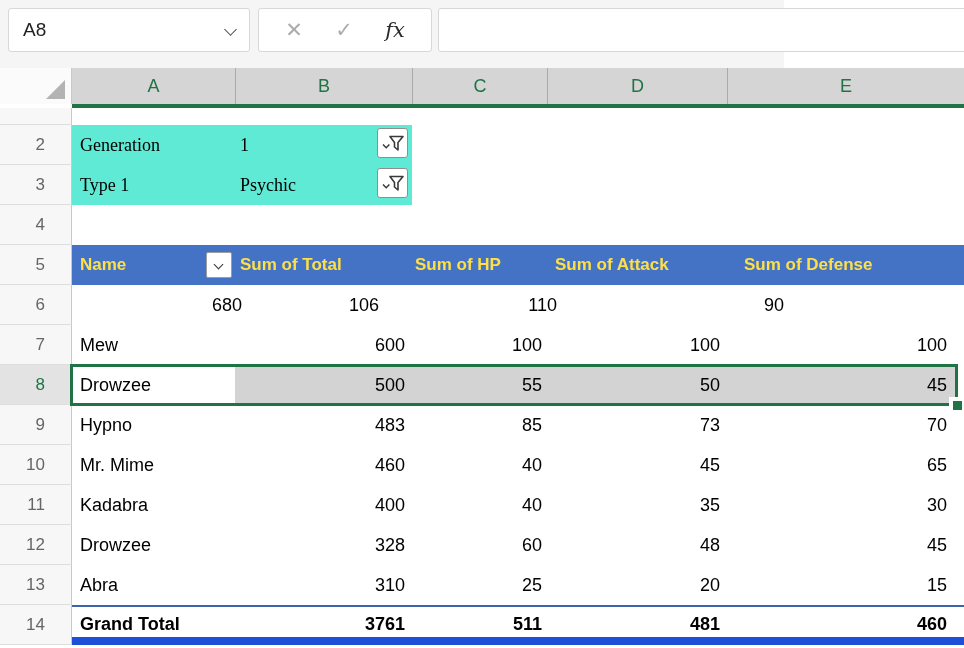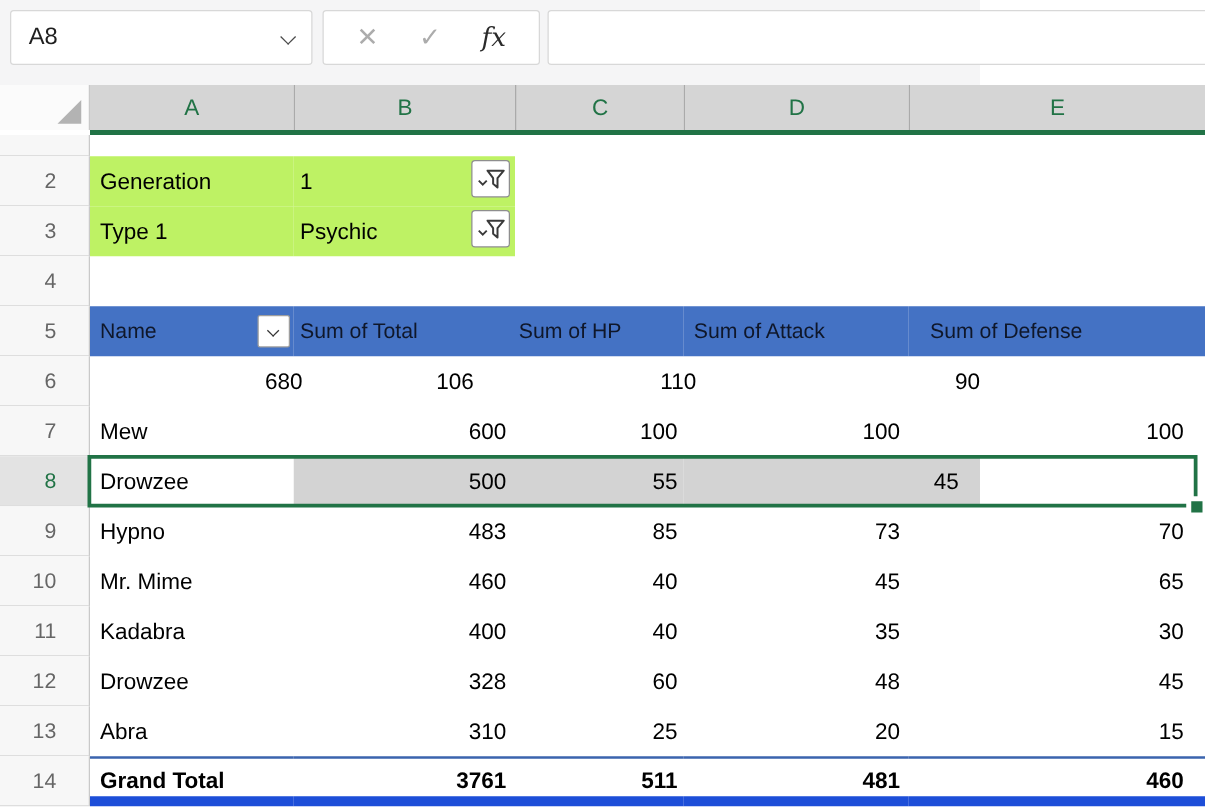--- a/index.html
+++ b/index.html
@@ -47,27 +47,27 @@
 
   .cell{box-sizing:border-box;height:100%;font-size:18px;color:#000;line-height:40px;
         overflow:hidden;white-space:nowrap;position:relative;}
   .c0{width:163px;} .c1{width:177px;} .c2{width:135px;} .c3{width:180px;} .c4{width:237px;}
   .txt{text-align:left;padding-left:8px;}
   .num{text-align:right;}
   .c1.num{padding-right:7px;} .c2.num{padding-right:5px;} .c3.num{padding-right:7px;} .c4.num{padding-right:17px;}
   .filler{width:892px;}
 
   
-  .fcell{background:#bef264;}
+  .fcell{background:#5eead4;font-family:Liberation Serif, serif;}
   .fbtn{position:absolute;right:4px;top:3px;width:31px;height:30px;background:#fff;
         border:1px solid #8e8e8e;border-radius:3px;box-sizing:border-box;}
   .fbtn svg{display:block;margin:2px 0 0 1px;}
 
   
-  .phead{background:#4472c4;color:#0f172a;font-weight:normal;font-size:17px;}
+  .phead{background:#4472c4;color:#fde047;font-weight:bold;font-size:17px;}
   .phead.hc1{padding-left:5px;} .phead.hc2{padding-left:3px;}
   .phead.hc3{padding-left:8px;} .phead.hc4{padding-left:17px;}
   .namedrop{position:absolute;right:3px;top:7px;width:26px;height:26px;background:#fff;
             border:1px solid #9e9e9e;border-radius:2px;box-sizing:border-box;}
   .namedrop .chev{width:6px;height:6px;border-color:#333;position:absolute;left:8px;top:8px;}
 
   
   .selfill{background:#d3d3d3;}
 
   
@@ -172,20 +172,21 @@
           <div class="cell c1 num">600</div>
           <div class="cell c2 num">100</div>
           <div class="cell c3 num">100</div>
           <div class="cell c4 num">100</div>
         </div>
         <div class="row">
           <div class="rowhead selhead">8</div>
           <div class="cell c0 txt">Drowzee</div>
           <div class="cell c1 num selfill">500</div>
           <div class="cell c2 num selfill">55</div>
+          <div class="cell c3 num selfill">50</div>
           <div class="cell c4 num selfill">45</div>
         </div>
         <div class="row">
           <div class="rowhead">9</div>
           <div class="cell c0 txt">Hypno</div>
           <div class="cell c1 num">483</div>
           <div class="cell c2 num">85</div>
           <div class="cell c3 num">73</div>
           <div class="cell c4 num">70</div>
         </div>

